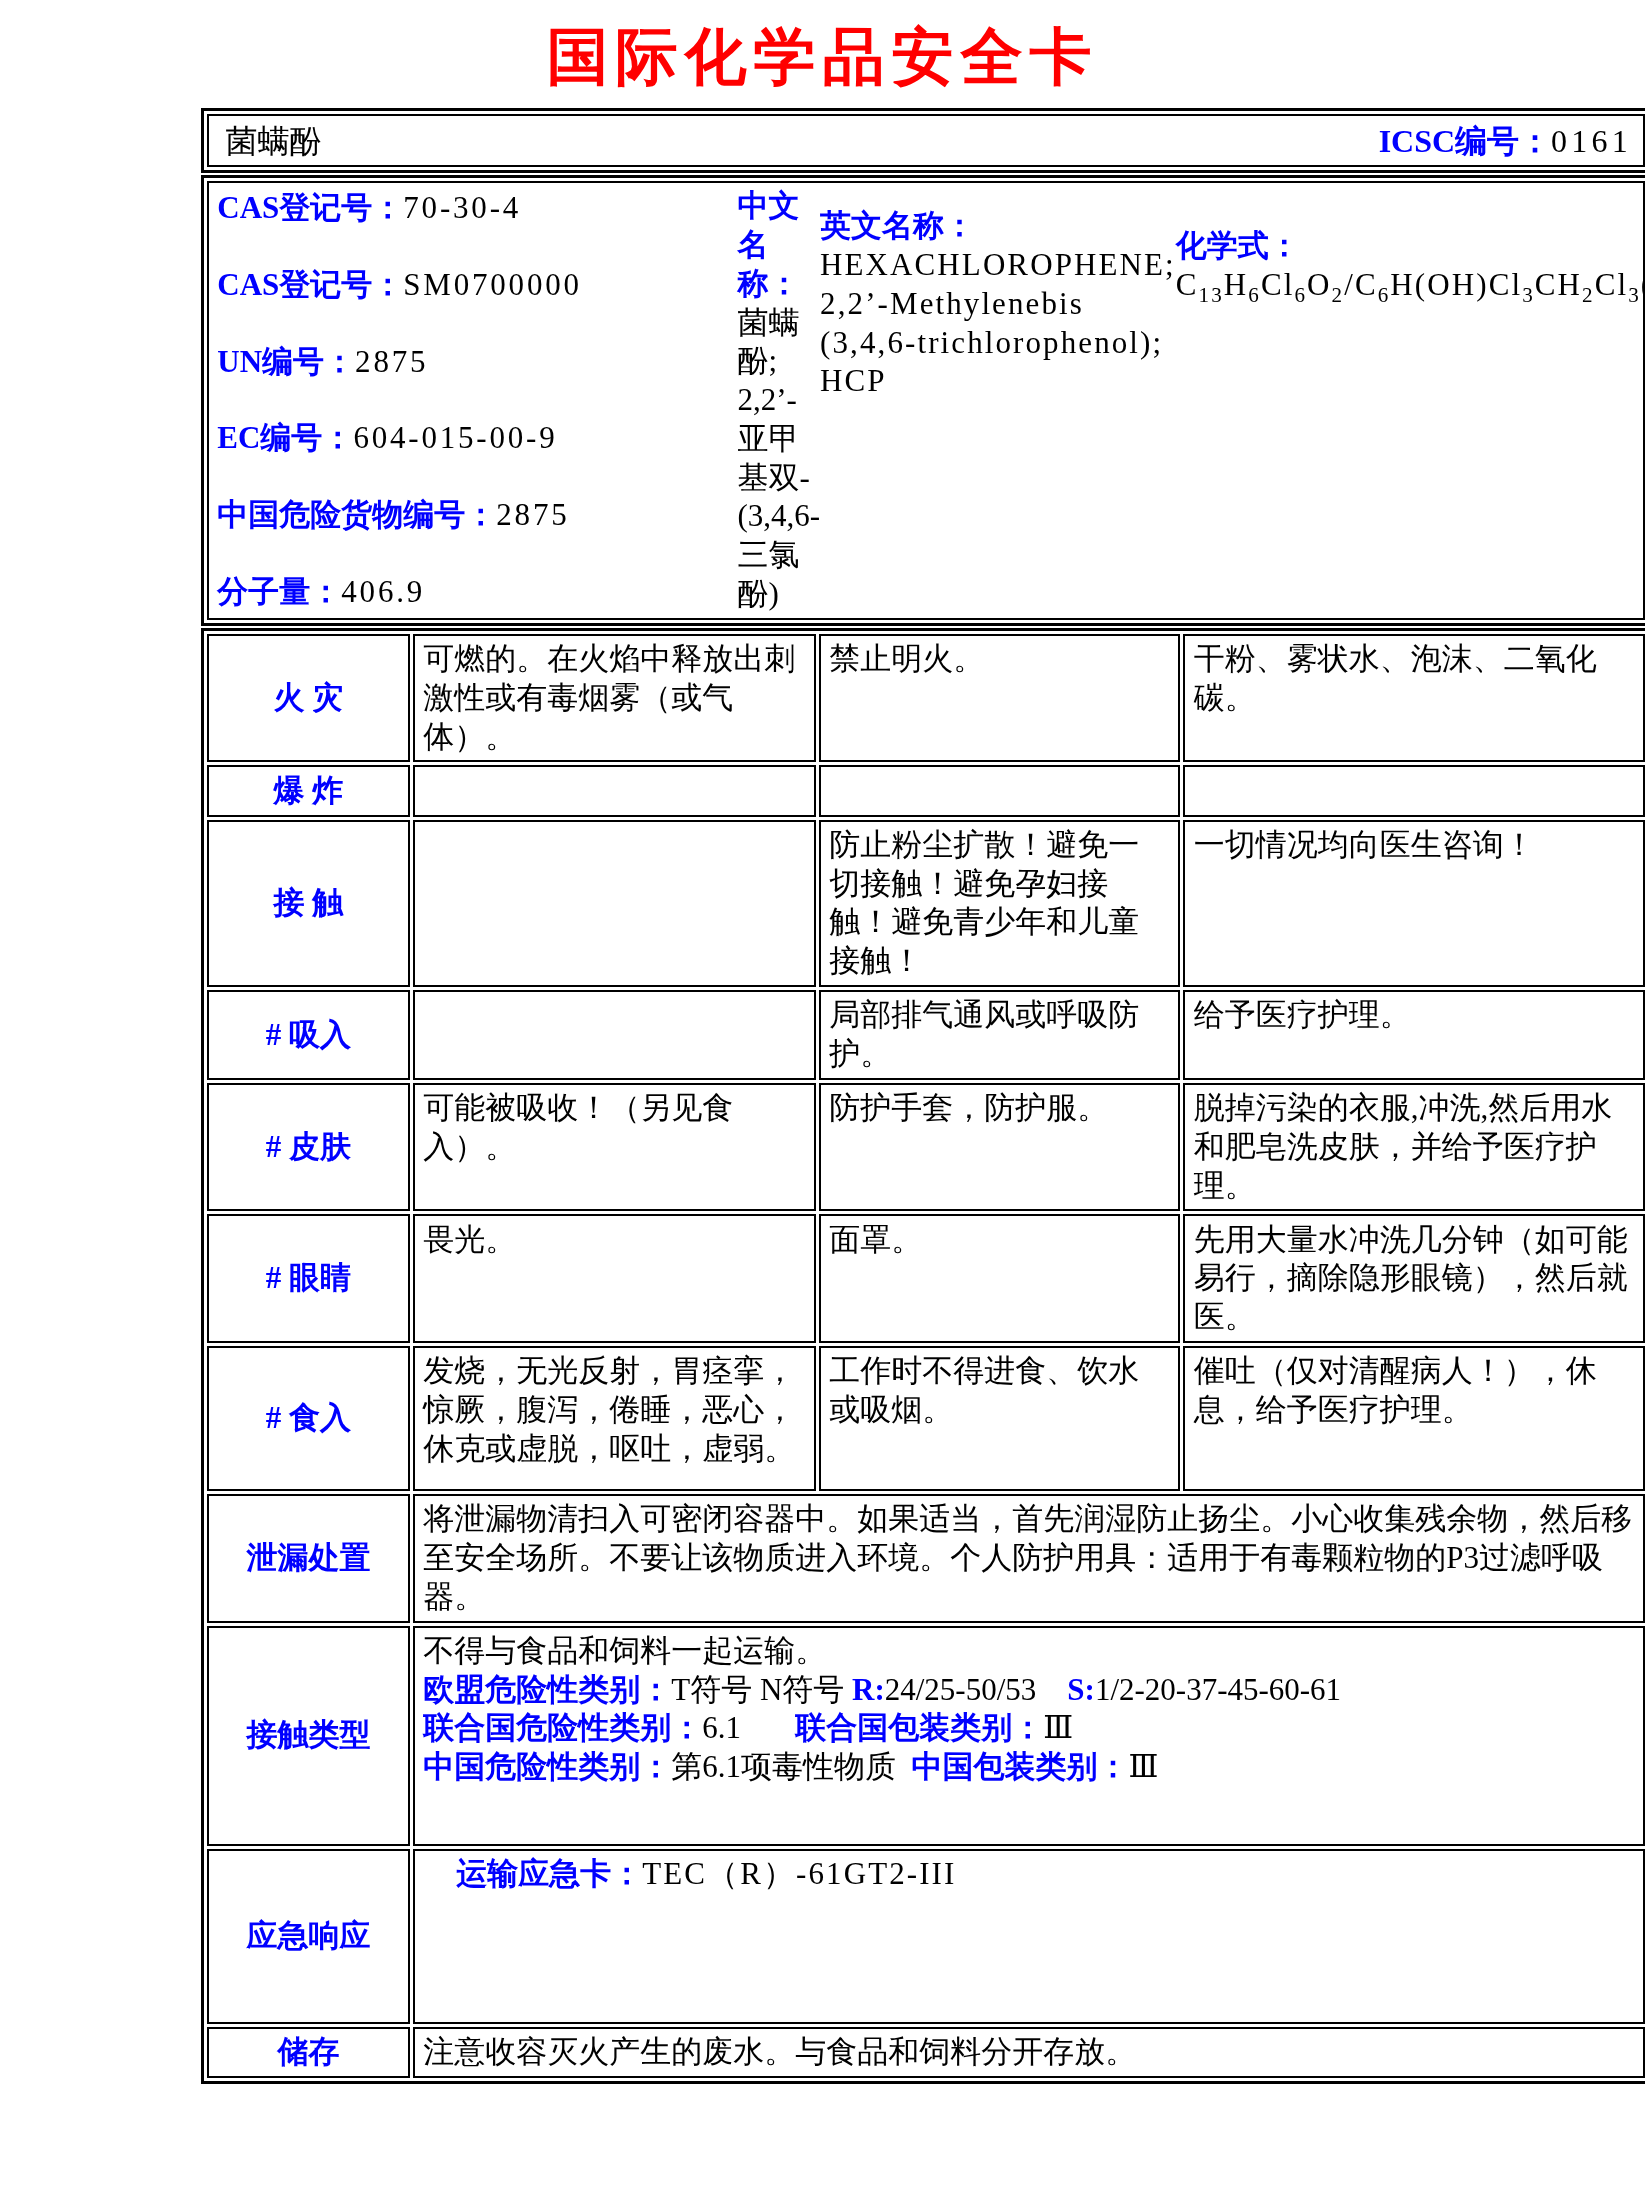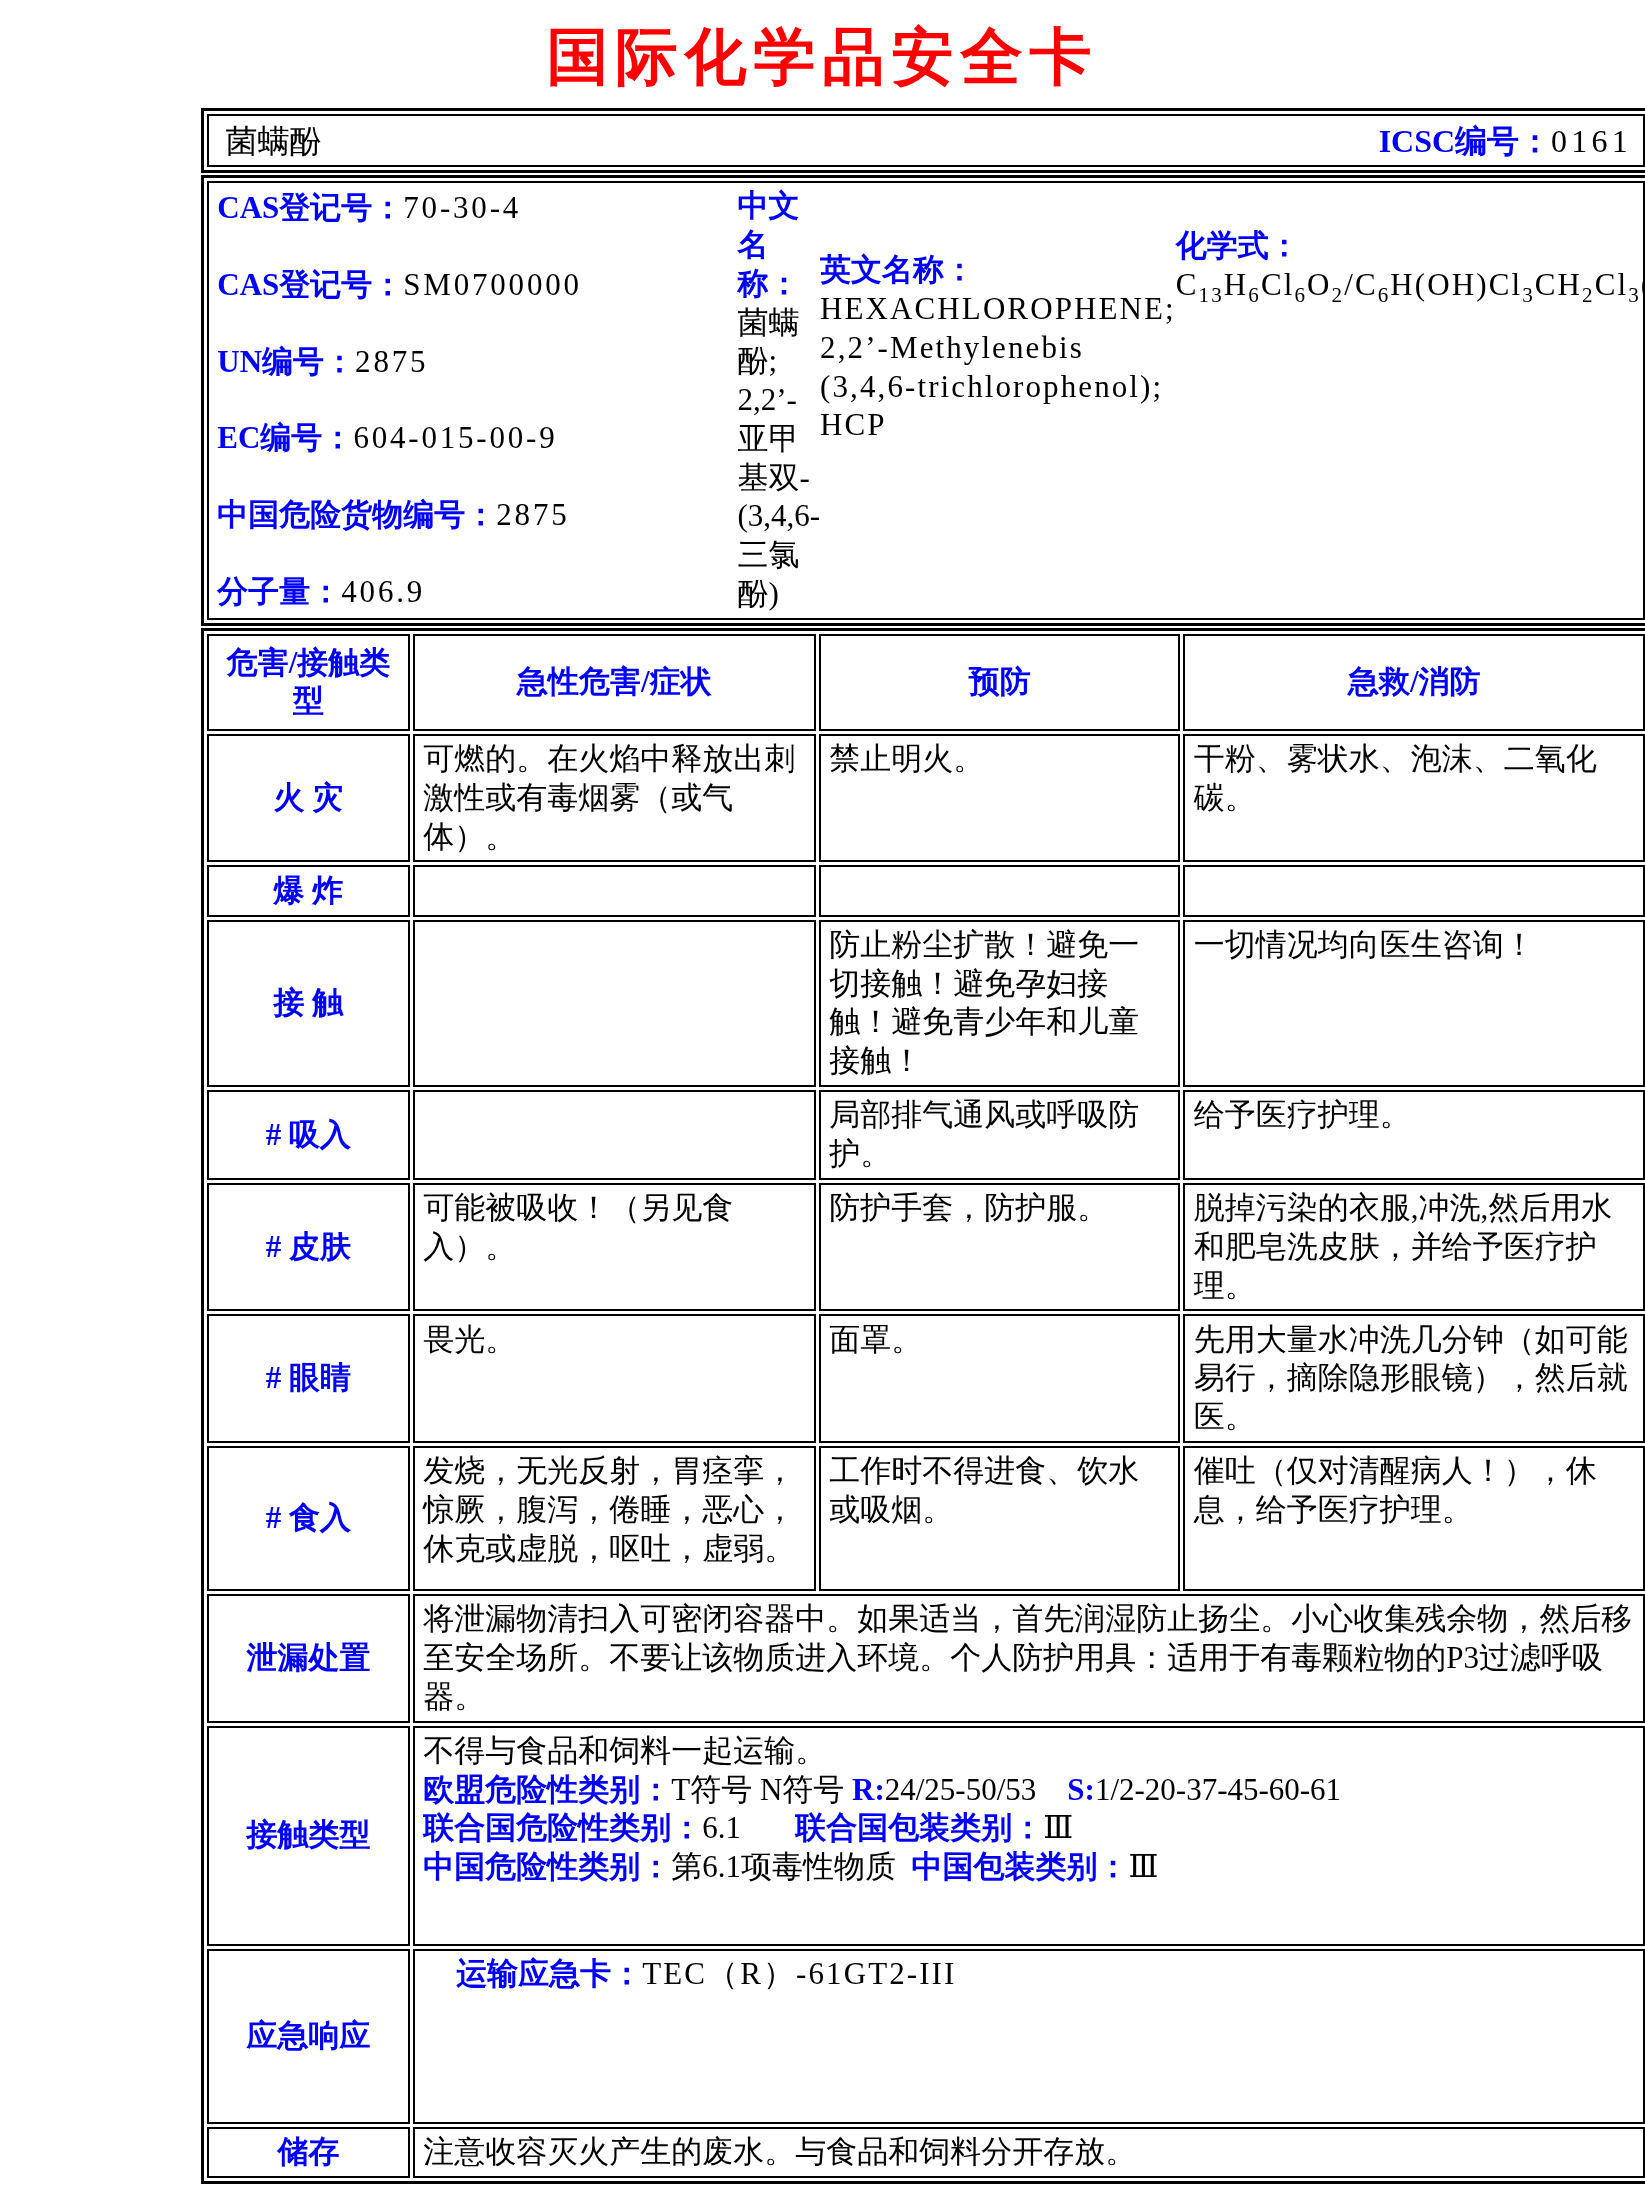--- a/index.html
+++ b/index.html
@@ -68,21 +68,21 @@
   .icsc{font-size:32px;padding-right:2.8px;}
   .icsc .num{letter-spacing:4.2px;}
   
   .info-cell{height:252px;}
   .info-inner{display:flex;width:100%;}
   .info-left{width:36.5%;display:flex;flex-direction:column;justify-content:space-between;padding:1.4px 0;}
   .info-right{width:63.5%;padding-left:2.8px;display:flex;flex-direction:row;}
   .id-line{white-space:nowrap;}
   .idval{letter-spacing:2.8px;}
   .name-block{margin:0;}
-  .en-block{margin-top:64px;}
+  .en-block{margin-top:20px;}
   .formula-block{margin-top:40px;}
   .latinwide{letter-spacing:2.1px;}
   sub{font-size:0.68em;}
   
   col.c1{width:14.2%;}
   col.c2{width:28.2%;}
   col.c3{width:25.3%;}
   col.c4{width:32.3%;}
   .cellp{white-space:pre-wrap;}
   .seg{white-space:pre-wrap;}
@@ -146,26 +146,20 @@
     </table>
 
   <table>
     <colgroup>
         <col class="c1">
         <col class="c2">
         <col class="c3">
         <col class="c4">
       </colgroup>
     <tbody>
-        <tr>
-      <td class="header-cell">危害/接触类型</td>
-      <td class="header-cell">急性危害/症状</td>
-      <td class="header-cell">预防</td>
-      <td class="header-cell">急救/消防</td>
-    </tr>
     <tr>
       <td class="label-cell">火 灾</td>
       <td class="h-fire">可燃的。在火焰中释放出刺激性或有毒烟雾（或气体）。</td>
       <td>禁止明火。</td>
       <td>干粉、雾状水、泡沫、二氧化碳。</td>
     </tr>
     <tr>
       <td class="label-cell">爆 炸</td>
       <td class="h-expl"></td>
       <td></td>

